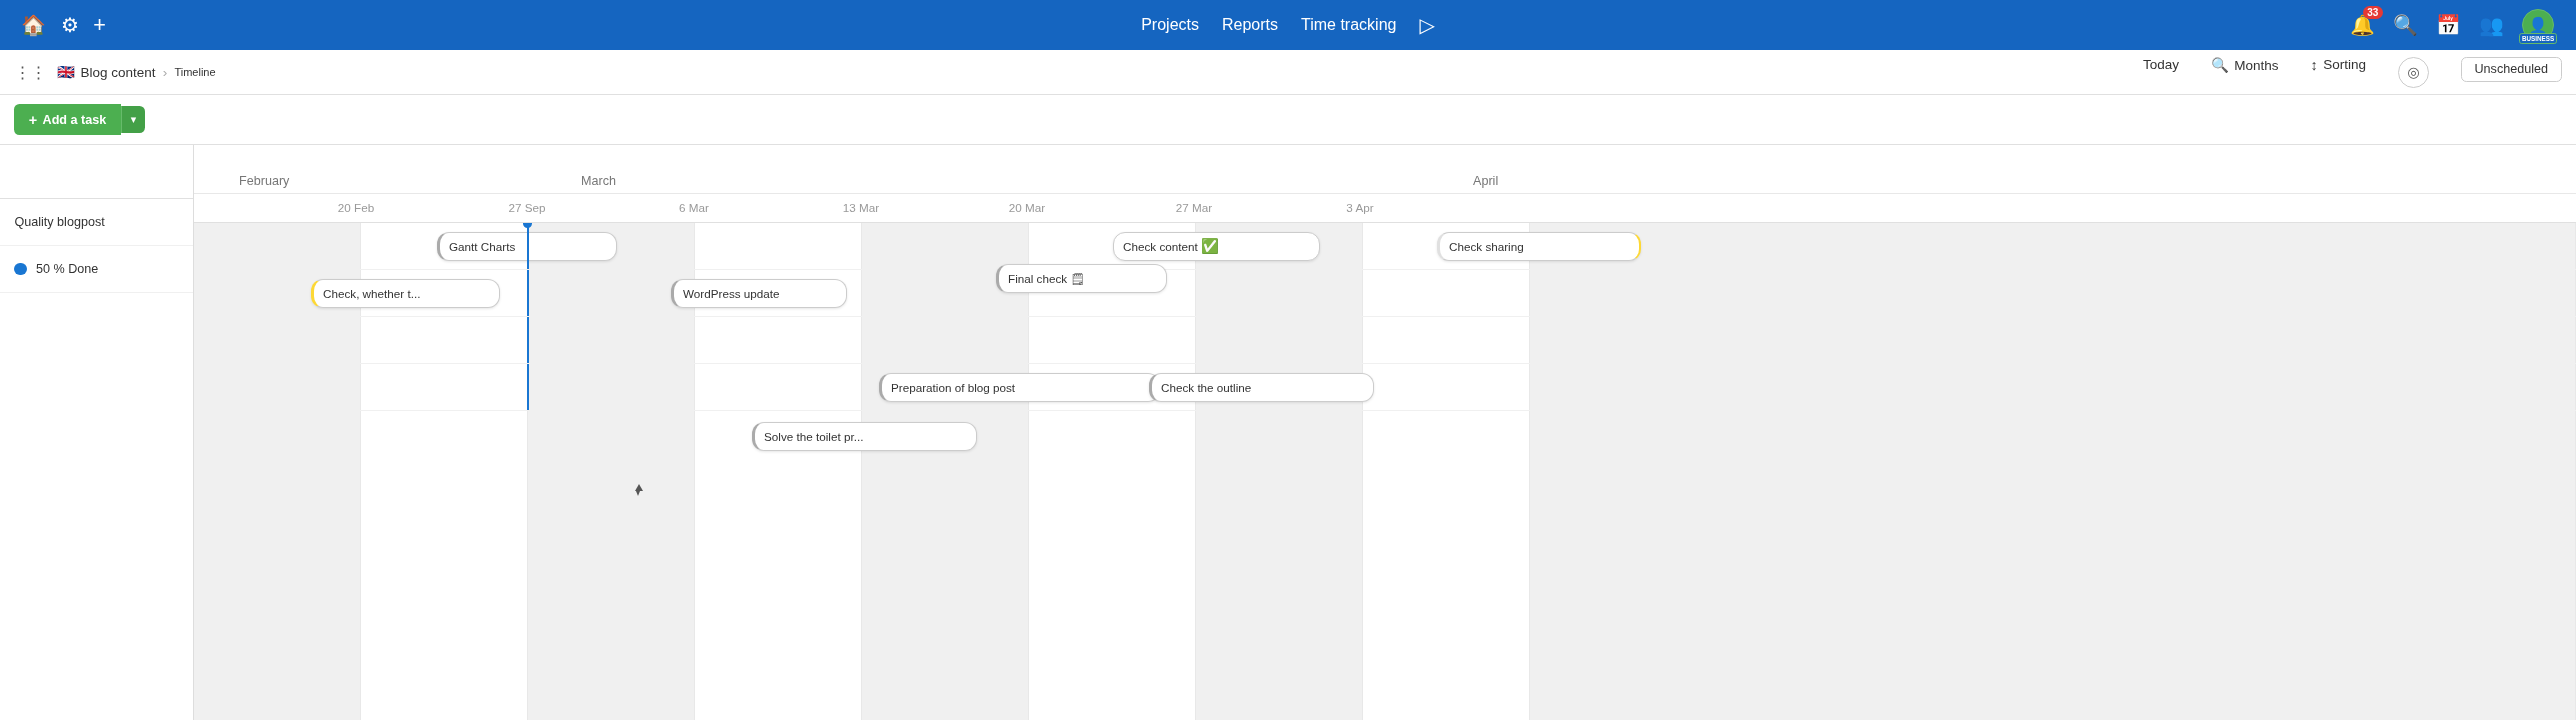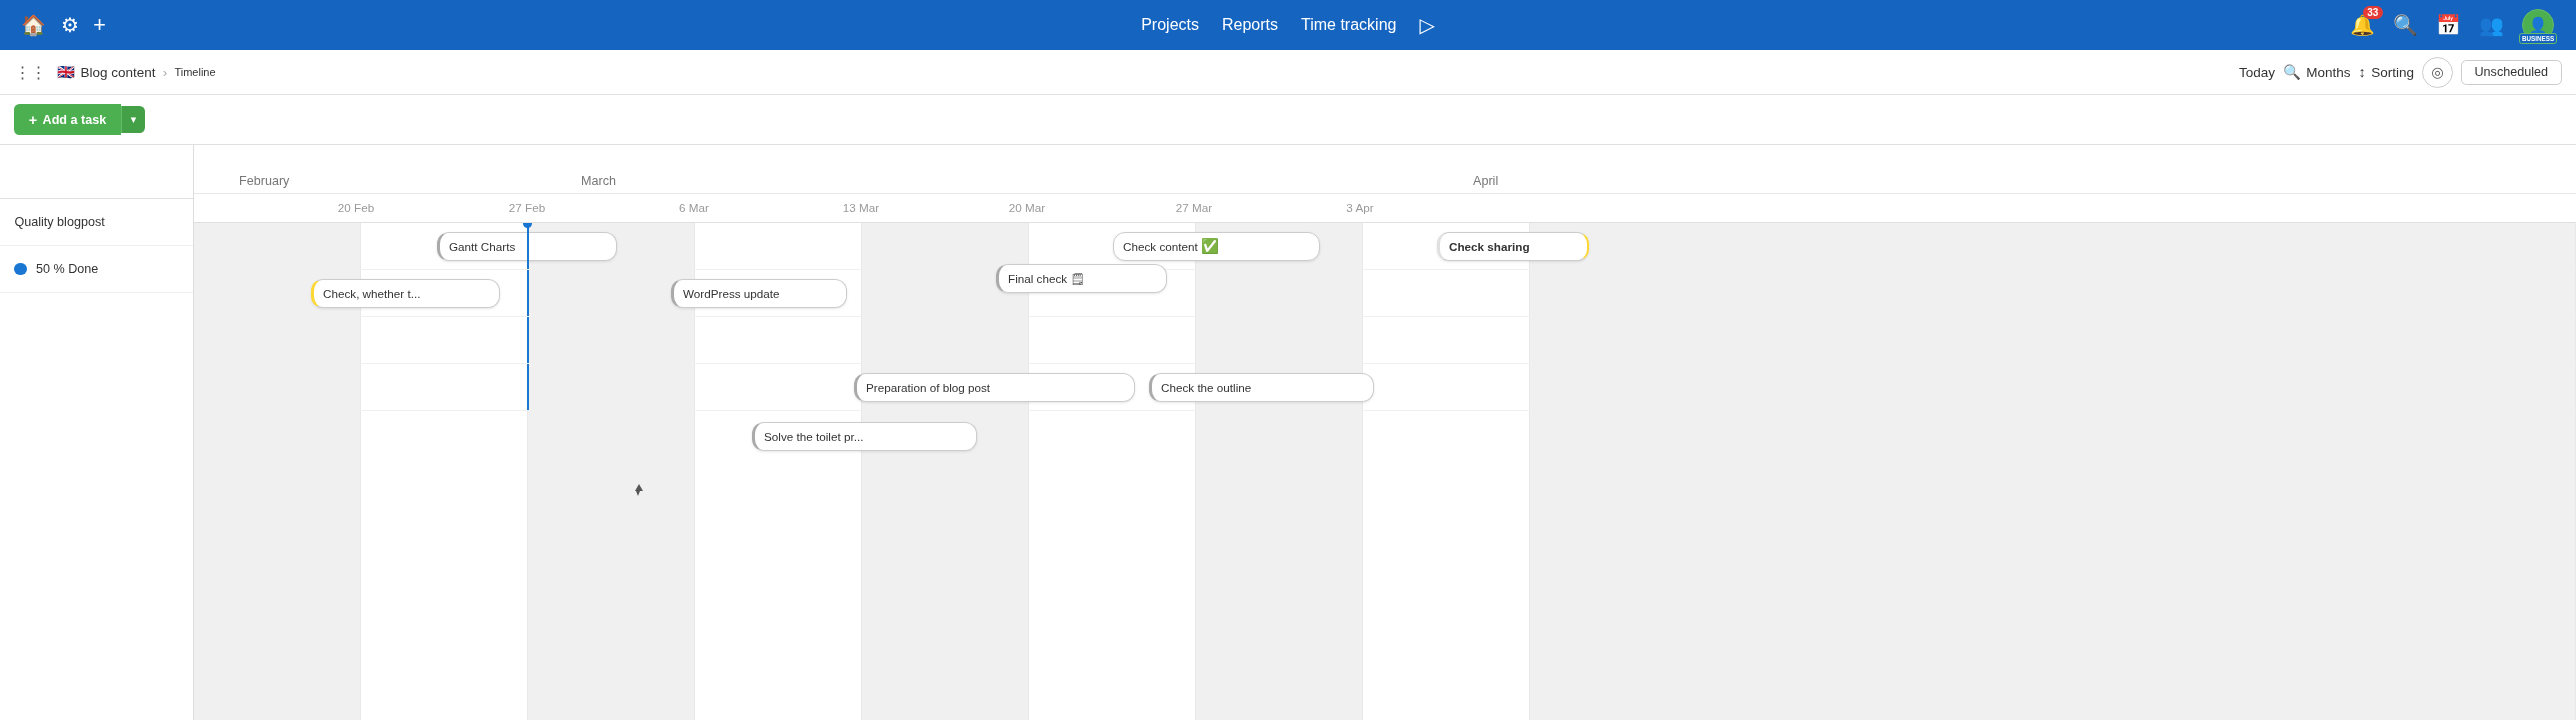--- a/index.html
+++ b/index.html
@@ -97,22 +97,22 @@
       cursor: pointer;
       margin-right: 10.8px;
     }
     .breadcrumb-flag { font-size: 14.4px; margin-right: 5.4px; }
     .breadcrumb-text { font-size: 13.5px; color: #333; font-weight: 500; }
     .breadcrumb-sep { font-size: 13.5px; color: #aaa; margin: 0 7.2px; }
     .breadcrumb-current { font-size: 11px; color: #333; }
     .breadcrumb-actions {
       margin-left: auto;
       display: flex;
-      align-items: center;
-      gap: 8px;
+      align-items: flex-start;
+      gap: 32px;
     }
     .btn-today {
       font-size: 13.5px;
       color: #333;
       cursor: pointer;
       font-weight: 500;
     }
     .btn-months {
       display: flex;
       align-items: center;
@@ -437,21 +437,21 @@
   <div class="gantt-panel">
 
     <div class="time-header">
       <div class="month-row" style="position:relative;">
         <span class="month-label" style="left: 45px;">February</span>
         <span class="month-label" style="left: 387px;">March</span>
         <span class="month-label" style="left: 1279px; text-align: right;">April</span>
       </div>
       <div class="week-row" style="position:relative;">
         <span class="week-label" style="left: 162px;">20 Feb</span>
-        <span class="week-label" style="left: 333px;">27 Feb</span>
+        <span class="week-label" style="left: 333px;">27 Sep</span>
         <span class="week-label" style="left: 500px;">6 Mar</span>
         <span class="week-label" style="left: 667px;">13 Mar</span>
         <span class="week-label" style="left: 833px;">20 Mar</span>
         <span class="week-label" style="left: 1000px;">27 Mar</span>
         <span class="week-label" style="left: 1166px;">3 Apr</span>
       </div>
     </div>
 
     <div class="gantt-body">
 
@@ -476,21 +476,21 @@
           </div>
 
           <div class="task-bar task-bar-plain" style="left: 243px; width: 180px;">
             <span>Gantt Charts</span>
           </div>
 
           <div class="task-bar task-bar-plain" style="left: 802px; width: 171px; margin-top: 32px;">
             <span>Final check 🗒</span>
           </div>
 
-          <div class="task-bar" style="left: 1243px; width: 152px; border-left: 3.6px solid #e0e0e0; border-right: 2.7px solid #fdd835; font-weight: bold;">
+          <div class="task-bar" style="left: 1243px; width: 204px; border-left: 3.6px solid #e0e0e0; border-right: 2.7px solid #fdd835;">
             <span>Check sharing</span>
           </div>
 
           <div class="task-bar task-bar-check" style="left: 919px; width: 207px;">
             <span>Check content</span>
             <span class="checkmark-green">✅</span>
           </div>
         </div>
 
         <div class="gantt-row">
@@ -506,21 +506,21 @@
           </div>
         </div>
 
         <div class="gantt-row">
           <div class="today-line" style="left: 333px;"></div>
         </div>
 
         <div class="gantt-row">
           <div class="today-line" style="left: 333px;"></div>
 
-          <div class="task-bar task-bar-plain" style="left: 660px; width: 281px;">
+          <div class="task-bar task-bar-plain" style="left: 685px; width: 281px;">
             <span>Preparation of blog post</span>
           </div>
 
           <div class="task-bar task-bar-plain" style="left: 955px; width: 225px;">
             <span>Check the outline</span>
           </div>
 
           <div class="task-bar task-bar-plain" style="left: 558px; width: 225px; top: 58px;">
             <span>Solve the toilet pr...</span>
           </div>

